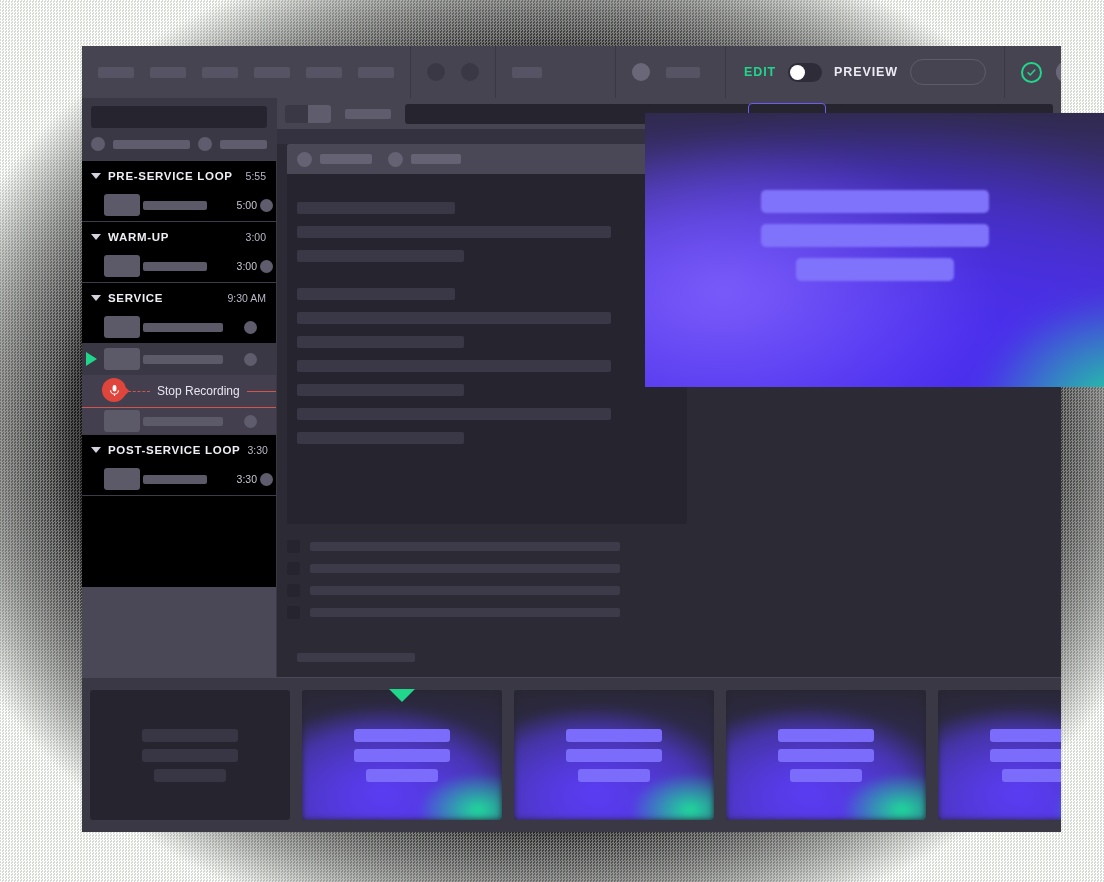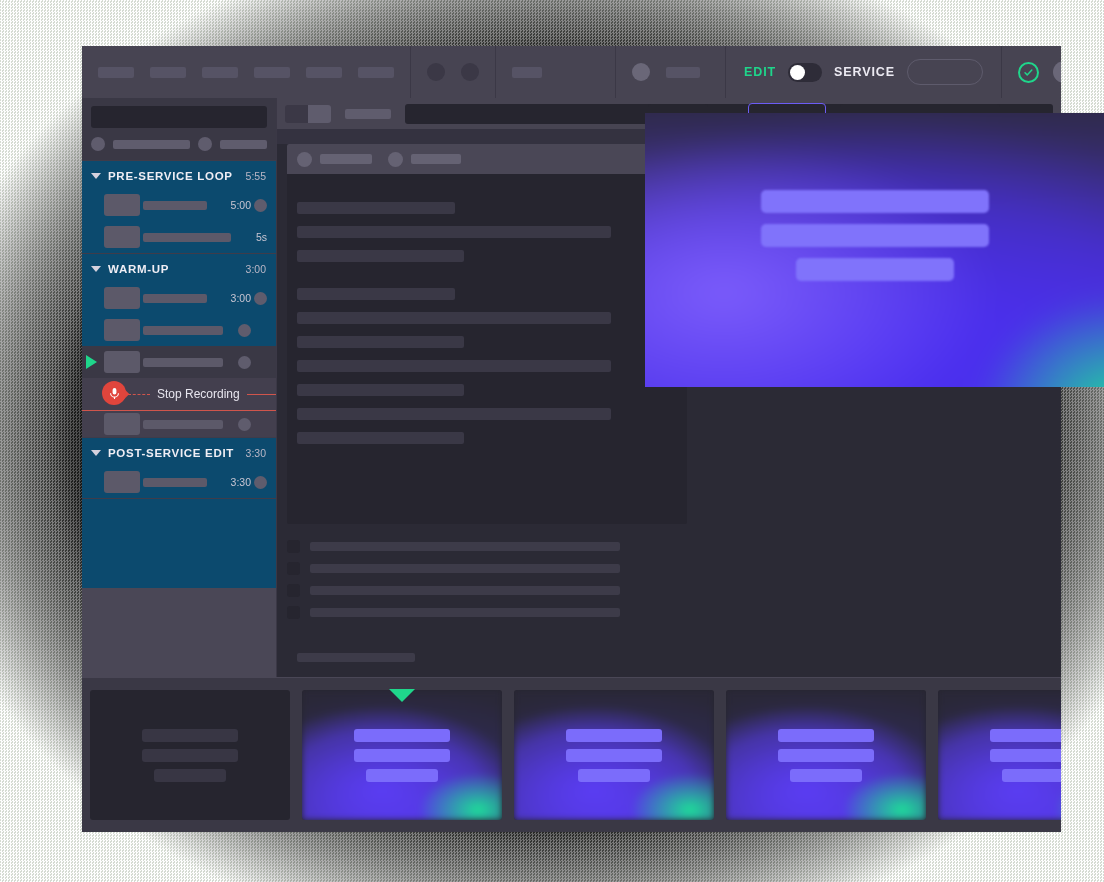--- a/index.html
+++ b/index.html
@@ -143,21 +143,21 @@
   .body-row {
     flex: 1 1 auto;
     display: flex;
     min-height: 0;
   }
 
   
   .sidebar {
     width: 195px;
     flex: 0 0 195px;
-    background: #0c4a6e;
+    background: #000000;
     display: flex;
     flex-direction: column;
     border-right: 1px solid #3b3846;
     overflow: hidden;
   }
   .sb-head {
     padding: 8px 9px 9px 9px;
     background: #3a3845;
   }
   .sb-search {
@@ -207,21 +207,21 @@
   .sb-section-time {
     font-size: 10.5px;
     color: #bab7c6;
     margin-left: auto;
   }
 
   .sb-row {
     display: flex;
     align-items: center;
     gap: 3px;
-    padding: 5px 9px 5px 22px;
+    padding: 5px 3px 5px 22px;
     position: relative;
   }
   .sb-row.active { background: #3a3845; }
   .sb-row .play-tri {
     position: absolute;
     left: 4px; top: 50%;
     transform: translateY(-50%);
     width: 0; height: 0;
     border-top: 7px solid transparent;
     border-bottom: 7px solid transparent;
@@ -550,21 +550,21 @@
       <div class="tb-group" style="min-width:110px">
         <div class="sk-dot lighter"></div>
         <div class="sk-pill" style="width:34px"></div>
       </div>
 
       <div class="mode-group">
         <span class="mode-label active">EDIT</span>
         <div class="switch">
           <div class="knob"></div>
         </div>
-        <span class="mode-label inactive">SERVICE</span>
+        <span class="mode-label inactive">PREVIEW</span>
         <div class="ghost-pill"></div>
       </div>
 
       <div class="tb-group grow no-border" style="justify-content:flex-end;gap:14px">
         <div class="check-circle">
           <svg width="11" height="11" viewBox="0 0 12 12" aria-hidden="true">
             <path d="M2.2 6.2 L4.6 8.6 L9.6 3.2" fill="none" stroke="#1fd68b" stroke-width="1.6" stroke-linecap="round" stroke-linejoin="round"></path>
           </svg>
         </div>
         <div class="sk-dot lighter" style="width:22px;height:22px"></div>
@@ -593,42 +593,40 @@
             <span class="sb-section-time">5:55</span>
           </div>
           <div class="sb-row">
             <div class="row-thumb"></div>
             <div class="row-title" style="flex:0 0 64px"></div>
             <div style="flex:1"></div>
             <span class="row-time">5:00</span>
             <div class="row-dot"></div>
 
           </div>
-          <div class="sb-row">
-            <div class="row-thumb"></div>
-            <div class="row-title" style="flex:0 0 88px"></div>
-            <div style="flex:1"></div>
-            <span class="row-time">5s</span>
-
-          </div>
 
           <div class="sb-section-head">
             <span class="caret"></span>
             <span class="sb-section-title">WARM-UP</span>
             <span class="sb-section-time">3:00</span>
           </div>
           <div class="sb-row">
             <div class="row-thumb"></div>
             <div class="row-title" style="flex:0 0 64px"></div>
             <div style="flex:1"></div>
             <span class="row-time">3:00</span>
             <div class="row-dot"></div>
 
           </div>
 
+          <div class="sb-section-head">
+            <span class="caret"></span>
+            <span class="sb-section-title">SERVICE</span>
+            <span class="sb-section-time">9:30 AM</span>
+          </div>
           <div class="sb-row">
             <div class="row-thumb"></div>
             <div class="row-title" style="flex:0 0 80px"></div>
             <div style="flex:1"></div>
             <div class="row-dot"></div>
             <div class="row-dot hidden"></div>
           </div>
           <div class="sb-row active">
             <span class="play-tri"></span>
             <div class="row-thumb"></div>
@@ -660,21 +658,21 @@
               <div class="row-title" style="flex:0 0 80px"></div>
               <div style="flex:1"></div>
               <div class="row-dot"></div>
               <div class="row-dot hidden"></div>
             </div>
 
           </div>
 
           <div class="sb-section-head">
             <span class="caret"></span>
-            <span class="sb-section-title">POST-SERVICE EDIT</span>
+            <span class="sb-section-title">POST-SERVICE LOOP</span>
             <span class="sb-section-time">3:30</span>
           </div>
           <div class="sb-row">
             <div class="row-thumb"></div>
             <div class="row-title" style="flex:0 0 64px"></div>
             <div style="flex:1"></div>
             <span class="row-time">3:30</span>
             <div class="row-dot"></div>
 
           </div>

